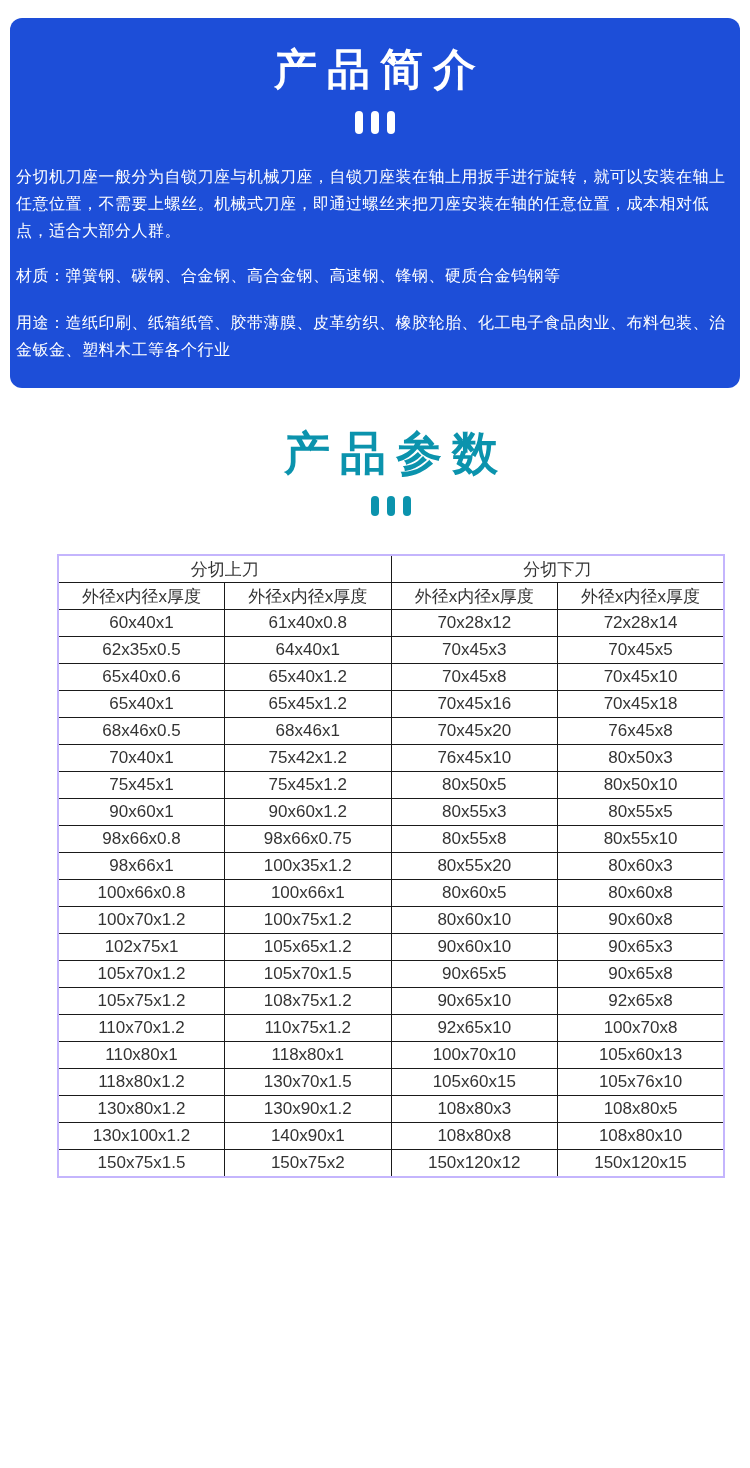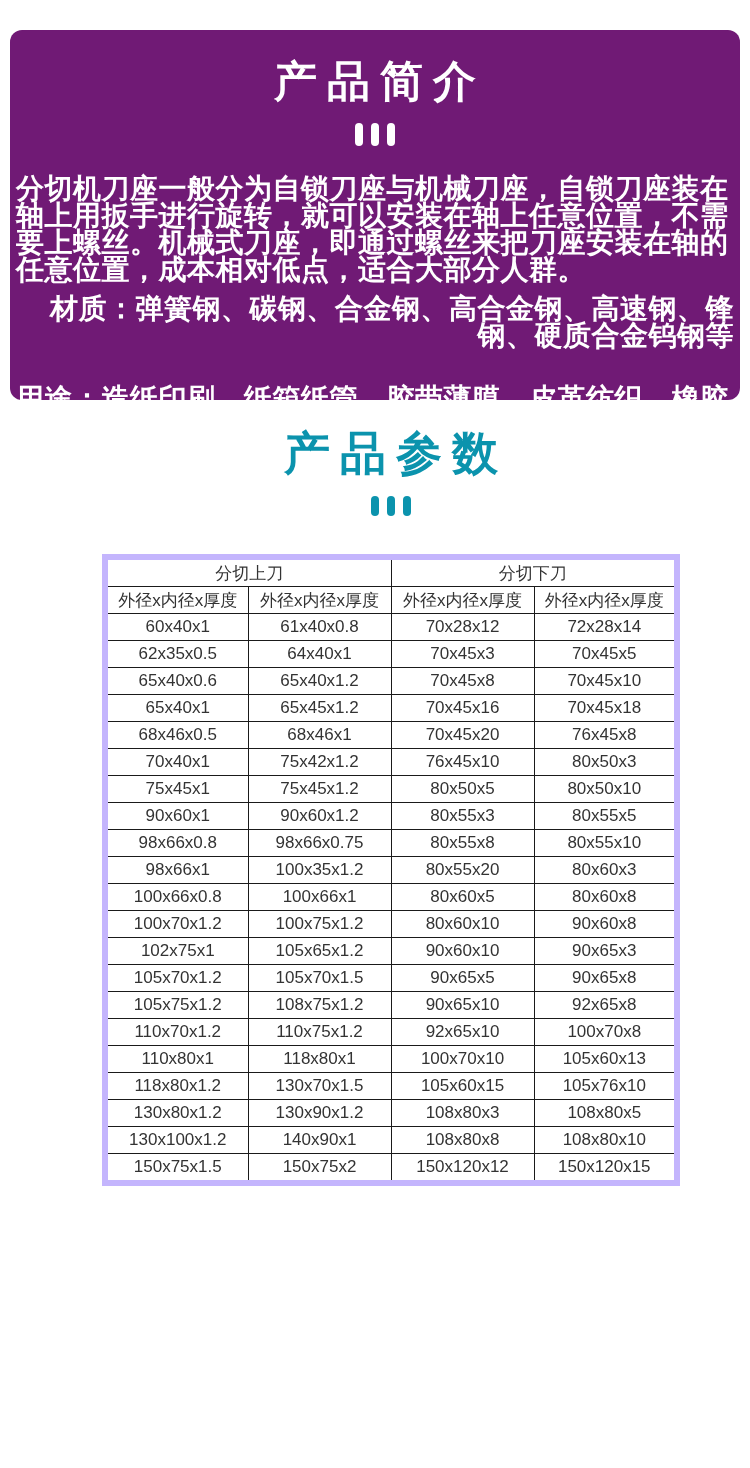--- a/index.html
+++ b/index.html
@@ -12,24 +12,24 @@
     width: 750px;
     height: 1468px;
     position: relative;
     overflow: hidden;
   }
 
   
   .intro-card {
     position: absolute;
     left: 10px;
-    top: 30px;
+    top: 18px;
     width: 730px;
     height: 370px;
-    background: #701a75;
+    background: #1d4ed8;
     border-radius: 12px;
     color: #ffffff;
     box-sizing: border-box;
     padding: 30px 6px 0 6px;
   }
 
   .section-title {
     margin: 0;
     text-align: center;
     font-size: 43px;
@@ -56,45 +56,44 @@
     border-radius: 4px;
     background: #ffffff;
   }
   .triple-bars.teal .bar {
     background: #0b93ad;
     height: 20px;
   }
 
   .intro-text {
     margin: 0;
-    font-size: 28px;
+    font-size: 16px;
     line-height: 27px;
     letter-spacing: 0.5px;
     text-align: left;
-    font-weight: bold;
   }
   .intro-paragraph { margin-top: 29px; }
-  .intro-material  { margin-top: 12px; text-align: right; }
-  .intro-usage     { margin-top: 36px; }
+  .intro-material  { margin-top: 18px; }
+  .intro-usage     { margin-top: 20px; }
 
   
   .params-section {
     position: absolute;
     left: 16px;
     top: 388px;
     width: 750px;
   }
   .params-title-wrap { padding-top: 42px; }
 
   table.spec-table {
     margin: 38px auto 0 auto;
-    width: 578px;
+    width: 668px;
     border-collapse: collapse;
     table-layout: fixed;
-    border: 6px solid #c4b5fd;
+    border: 2px solid #c4b5fd;
   }
   table.spec-table th,
   table.spec-table td {
     border: 1px solid #1a1a1a;
     height: 26px;
     text-align: center;
     vertical-align: middle;
     font-size: 17px;
     font-weight: normal;
     color: #333333;

